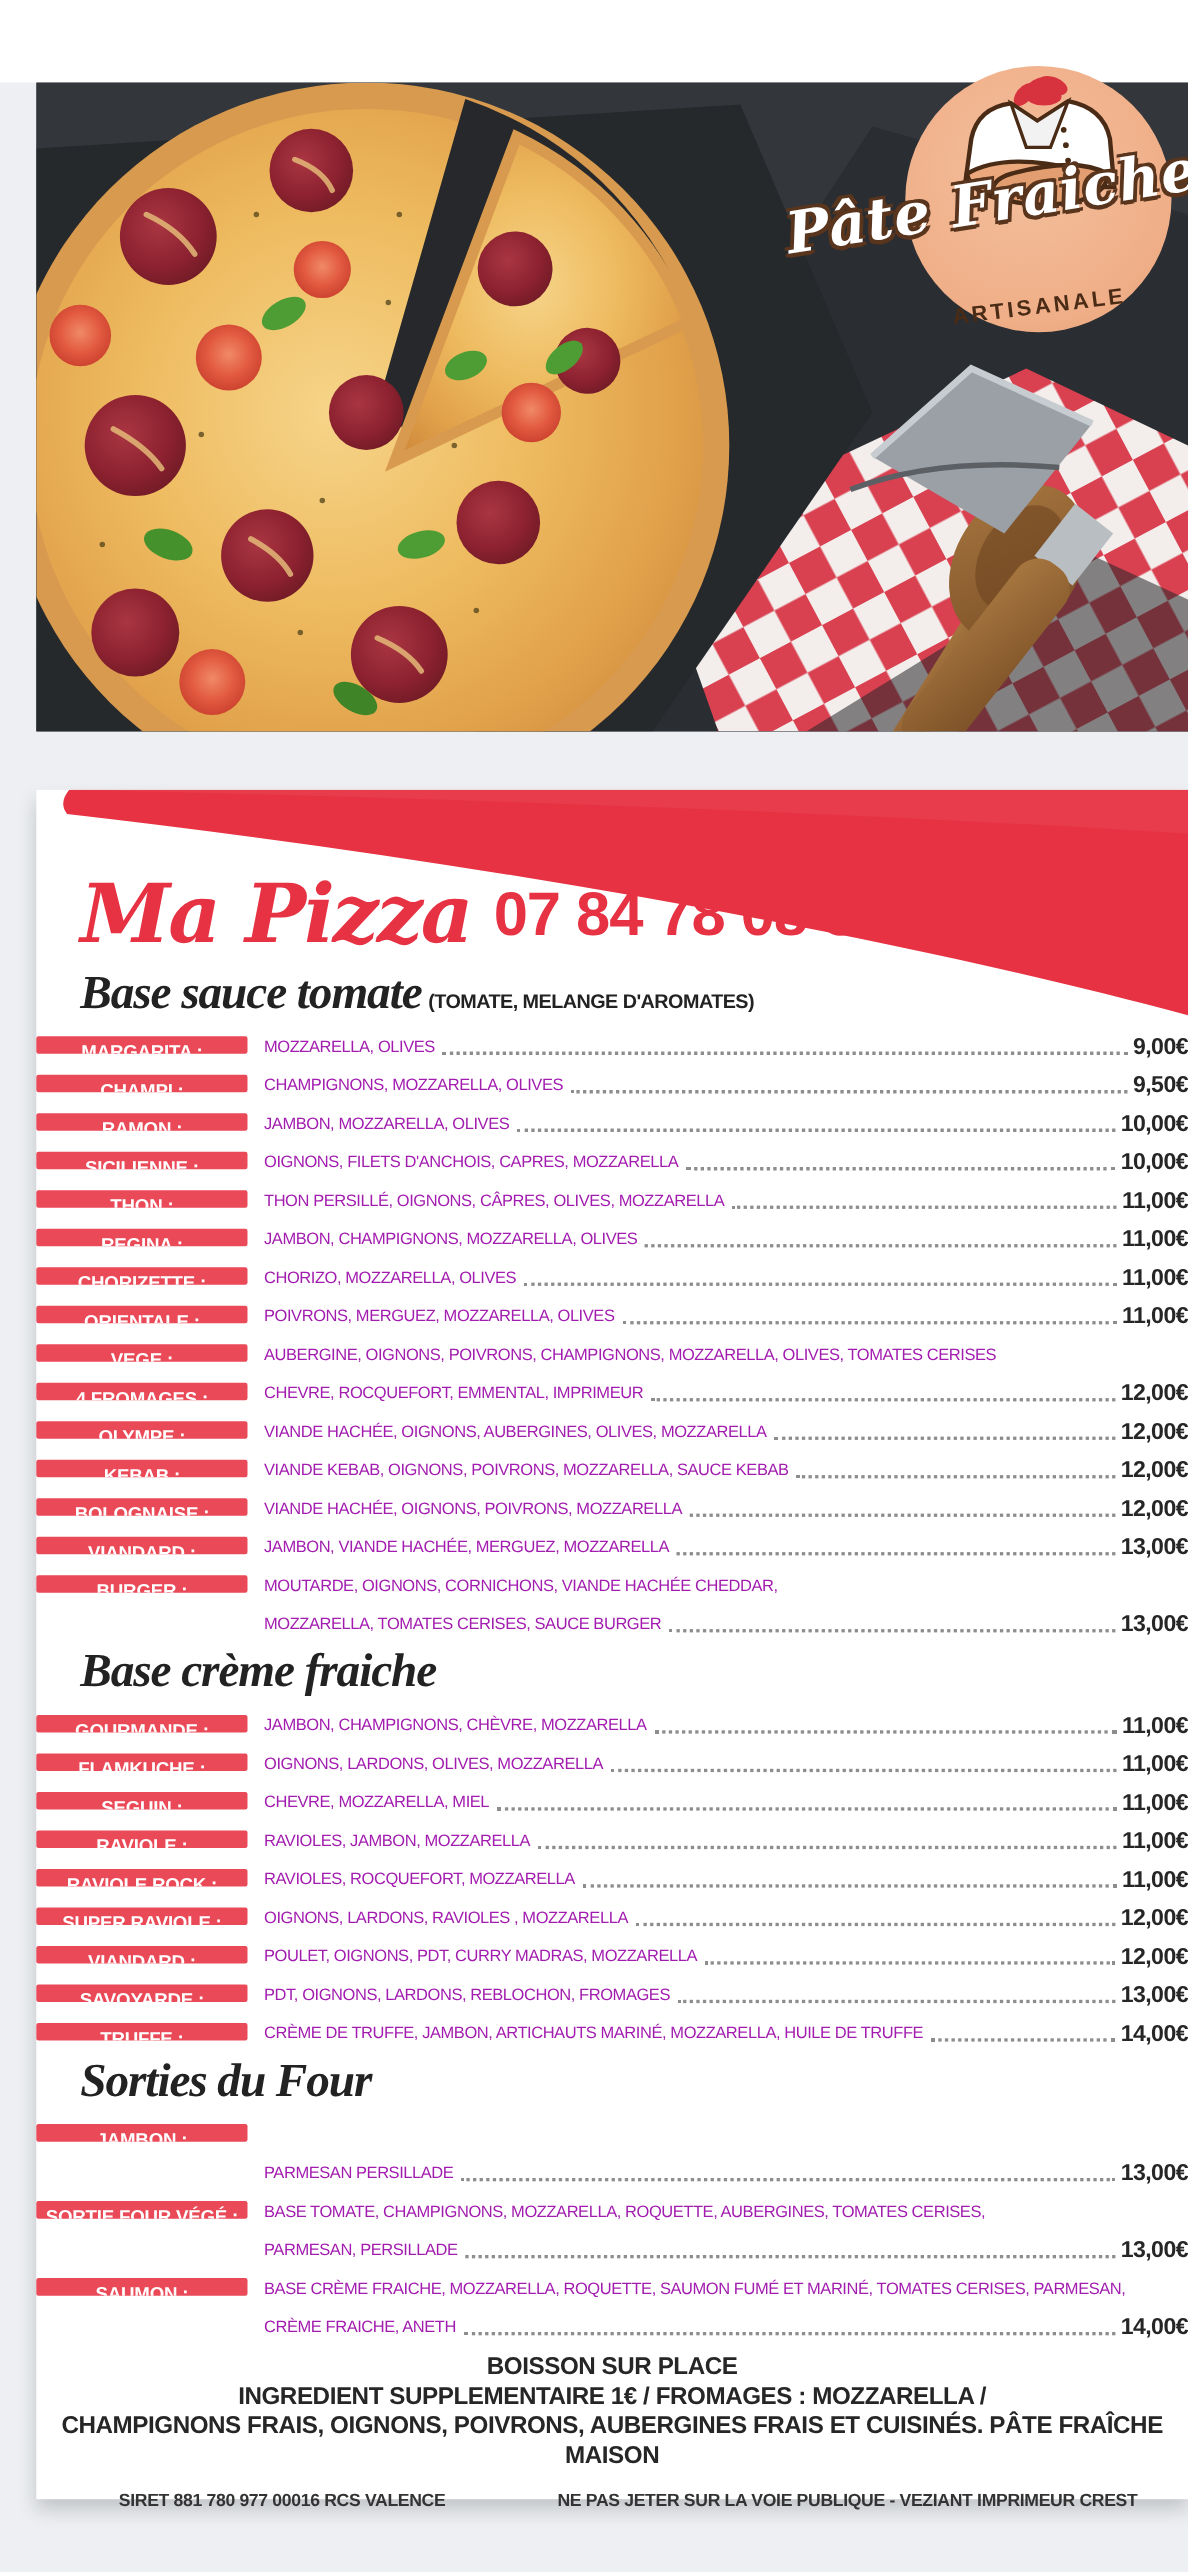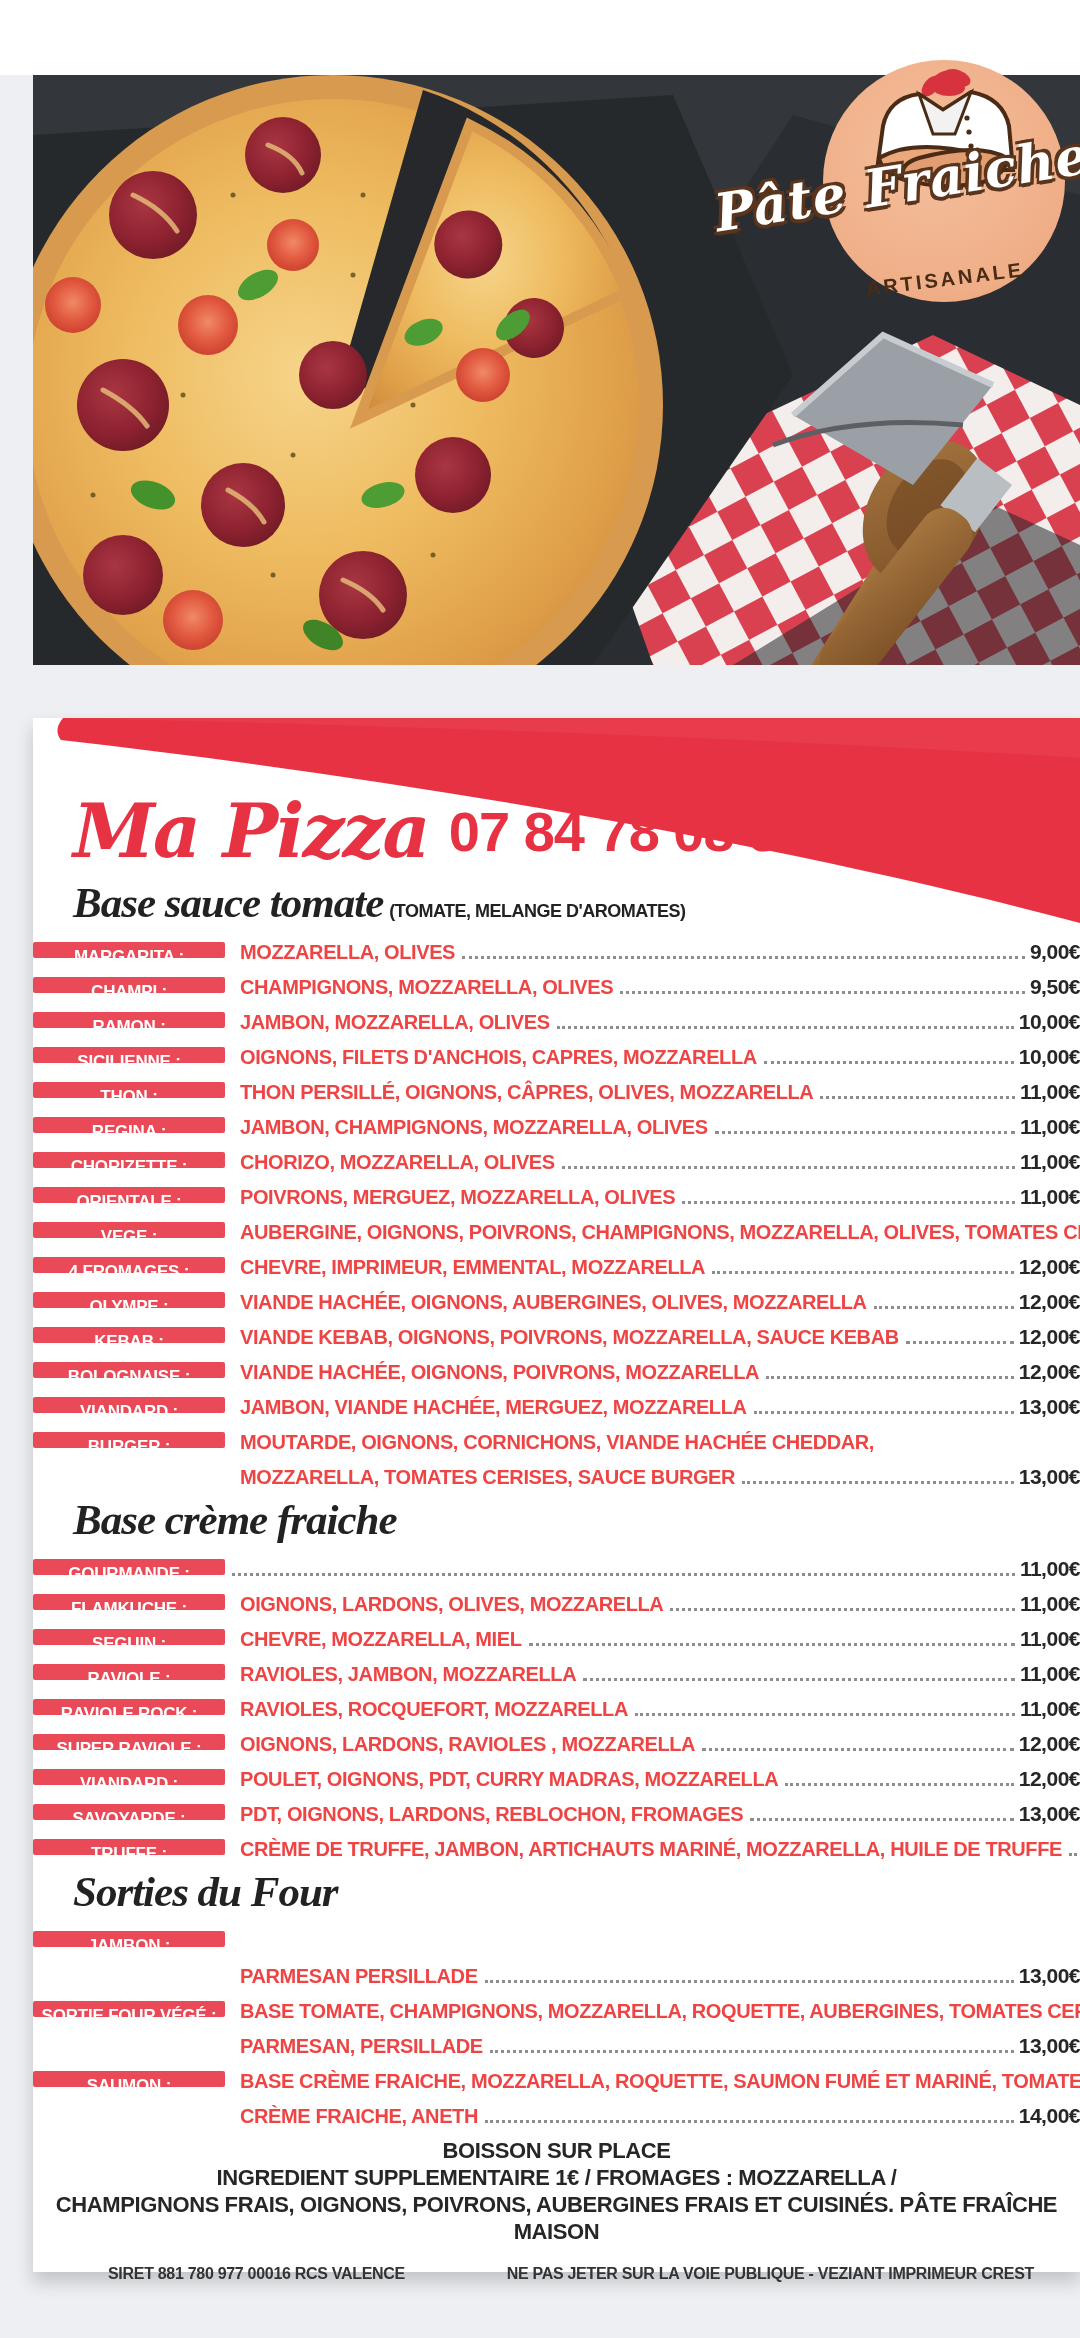--- a/index.html
+++ b/index.html
@@ -58,21 +58,21 @@
   .sec-sub{font-weight:700;font-size:18px;color:#222222;letter-spacing:-0.5px;margin-left:6px;}
   .rows{margin:0;}
   .row{display:flex;align-items:flex-end;height:30px;margin-bottom:5px;}
   .pill{
     flex:0 0 192px;height:16px;line-height:30px;text-align:center;
     background:#ea4a57;color:#ffffff;font-weight:700;font-size:17px;letter-spacing:-0.2px;
     border-radius:2px;align-self:center;white-space:nowrap;overflow:hidden;
   }
   .pill.ghost{visibility:hidden;}
   .desc{
-    margin-left:15px;font-weight:700;font-size:20px;color:#ef4444;letter-spacing:-0.4px;
+    margin-left:15px;font-weight:400;font-size:15px;color:#a21caf;letter-spacing:-0.4px;
     white-space:nowrap;line-height:26px;
   }
   .dots{flex:1;min-width:14px;border-bottom:3px dotted #8d8d8d;margin:0 5px 6px 7px;}
   .price{font-weight:700;font-size:21px;color:#262626;letter-spacing:-0.5px;line-height:26px;padding-right:0px;white-space:nowrap;}
   .footer{margin-top:8px;text-align:center;}
   .footer .note{font-weight:700;font-size:22px;color:#262626;letter-spacing:-0.4px;line-height:27px;}
   .legal{display:flex;justify-content:space-between;margin:20px 46px 0 75px;}
   .legal span{font-weight:700;font-size:16px;color:#333333;letter-spacing:-0.3px;}
 </style>
 </head>
@@ -284,21 +284,21 @@
   </div>
 
   <div class="row">
     <span class="pill">VEGE :</span>
     <span class="desc">AUBERGINE, OIGNONS, POIVRONS, CHAMPIGNONS, MOZZARELLA, OLIVES, TOMATES CERISES</span>
 
   </div>
 
   <div class="row">
     <span class="pill">4 FROMAGES :</span>
-    <span class="desc">CHEVRE, IMPRIMEUR, EMMENTAL, MOZZARELLA</span>
+    <span class="desc">CHEVRE, ROCQUEFORT, EMMENTAL, IMPRIMEUR</span>
     <span class="dots"></span>
     <span class="price">12,00€</span>
   </div>
 
   <div class="row">
     <span class="pill">OLYMPE :</span>
     <span class="desc">VIANDE HACHÉE, OIGNONS, AUBERGINES, OLIVES, MOZZARELLA</span>
     <span class="dots"></span>
     <span class="price">12,00€</span>
   </div>
@@ -337,20 +337,21 @@
     <span class="price">13,00€</span>
   </div>
 </div>
   </section>
 
   <section>
     <h2 class="sec-head"><span class="sec-title">Base crème fraiche</span></h2>
     <div class="rows">
   <div class="row">
     <span class="pill">GOURMANDE :</span>
+    <span class="desc">JAMBON, CHAMPIGNONS, CHÈVRE, MOZZARELLA</span>
     <span class="dots"></span>
     <span class="price">11,00€</span>
   </div>
 
   <div class="row">
     <span class="pill">FLAMKUCHE :</span>
     <span class="desc">OIGNONS, LARDONS, OLIVES, MOZZARELLA</span>
     <span class="dots"></span>
     <span class="price">11,00€</span>
   </div>

